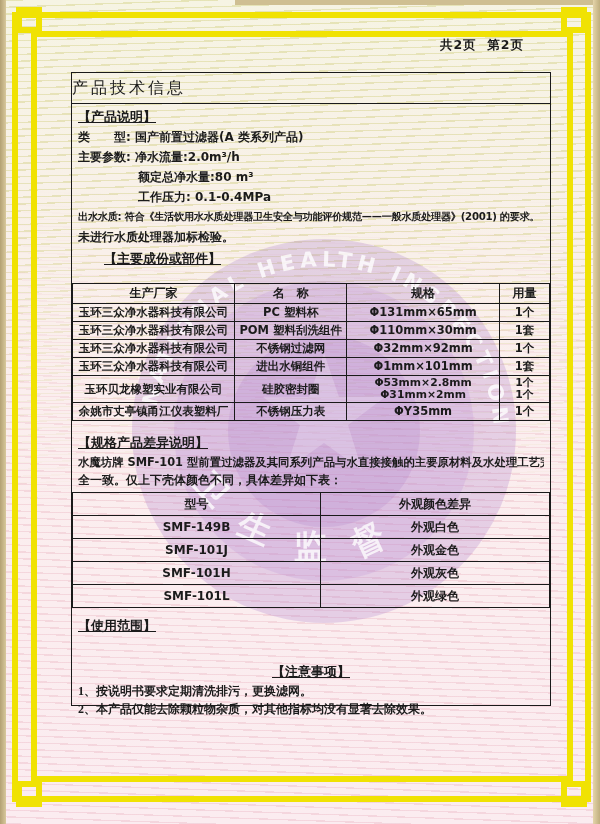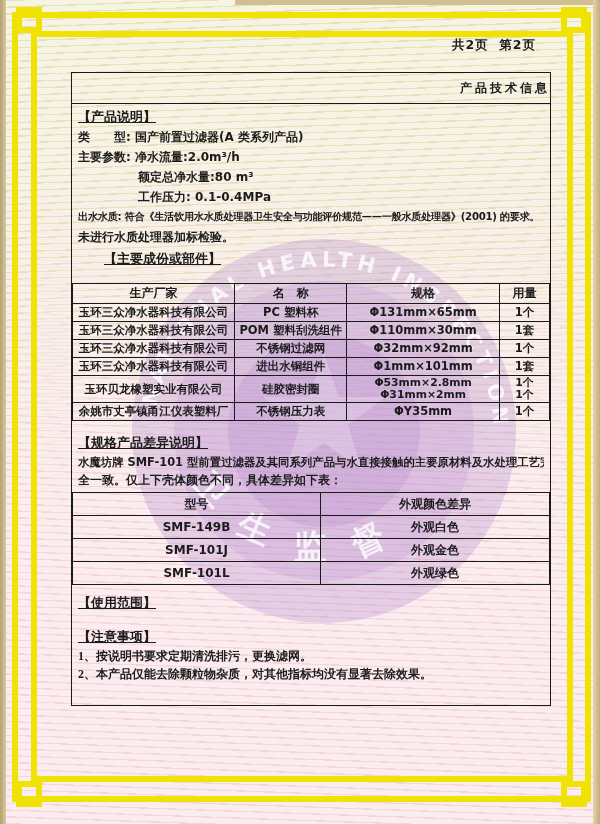--- a/index.html
+++ b/index.html
@@ -25,24 +25,24 @@
   .corner.bl{left:16px;bottom:17px;} .corner.br{right:13px;bottom:17px;}
 
   
   .edge{position:absolute;z-index:6;}
   .edge-left{left:0;top:0;bottom:0;width:6px;background:linear-gradient(90deg,#b3a173,#d8c89c);}
   .edge-right{right:0;top:0;bottom:0;width:7px;background:linear-gradient(90deg,#e4d4aa,#bfae7e);}
   .edge-top{left:235px;right:7px;top:0;height:5px;background:#cfbf92;}
 
   .watermark{position:absolute;left:128px;top:235px;width:392px;height:392px;z-index:1;}
 
-  .pagination{position:absolute;top:37px;right:64px;font-size:12.5px;font-weight:bold;letter-spacing:1px;z-index:4;white-space:pre;}
+  .pagination{position:absolute;top:37px;right:76px;font-size:12.5px;font-weight:bold;letter-spacing:1px;z-index:4;white-space:pre;}
 
   .docbox{position:absolute;left:71px;top:72px;width:480px;height:634px;border:1.5px solid #1a1a1a;z-index:3;box-sizing:border-box;}
-  .doc-title{height:30px;line-height:30px;text-align:right;font-size:12px;font-weight:bold;letter-spacing:3px;border-bottom:1.5px solid #1a1a1a;}
+  .doc-title{height:30px;line-height:30px;text-align:left;font-size:16px;font-weight:normal;letter-spacing:3px;border-bottom:1.5px solid #1a1a1a;}
   .doc-body{padding:3px 6px 0 6px;font-weight:bold;}
   .sect-heading{font-size:13px;line-height:20px;font-weight:bold;white-space:pre;text-decoration:underline;}
   .desc-line{font-size:12px;line-height:20px;white-space:pre;overflow:hidden;}
   .tight{font-size:10.2px;letter-spacing:-0.3px;}
   .tight2{font-size:11.4px;line-height:18px;}
   .ln18{line-height:18px;font-family:Liberation Serif, serif;}
   .mt-table-gap{margin-top:12px;}
   .mt-sect{margin-top:8px;}
 
   table{width:calc(100% + 12px);margin-left:-6px;border-collapse:collapse;table-layout:fixed;}
@@ -176,29 +176,33 @@
         </tr>
         <tr>
           <td>SMF-149B</td>
           <td>外观白色</td>
         </tr>
         <tr>
           <td>SMF-101J</td>
           <td>外观金色</td>
         </tr>
         <tr>
+          <td>SMF-101H</td>
+          <td>外观灰色</td>
+        </tr>
+        <tr>
           <td>SMF-101L</td>
           <td>外观绿色</td>
         </tr>
       </tbody>
         </table>
 
       <div class="sect-heading mt-sect">【使用范围】</div>
 
-      <div class="sect-heading" style="margin-top:14px;">【注意事项】</div>
+      <div class="sect-heading" style="margin-top:26px;text-align:center;">【注意事项】</div>
       <div class="desc-line ln18">1、按说明书要求定期清洗排污，更换滤网。</div>
       <div class="desc-line ln18">2、本产品仅能去除颗粒物杂质，对其他指标均没有显著去除效果。</div>
 
     </div>
   </div>
 
   <div class="edge edge-left"></div>
   <div class="edge edge-right"></div>
   <div class="edge edge-top"></div>
 

